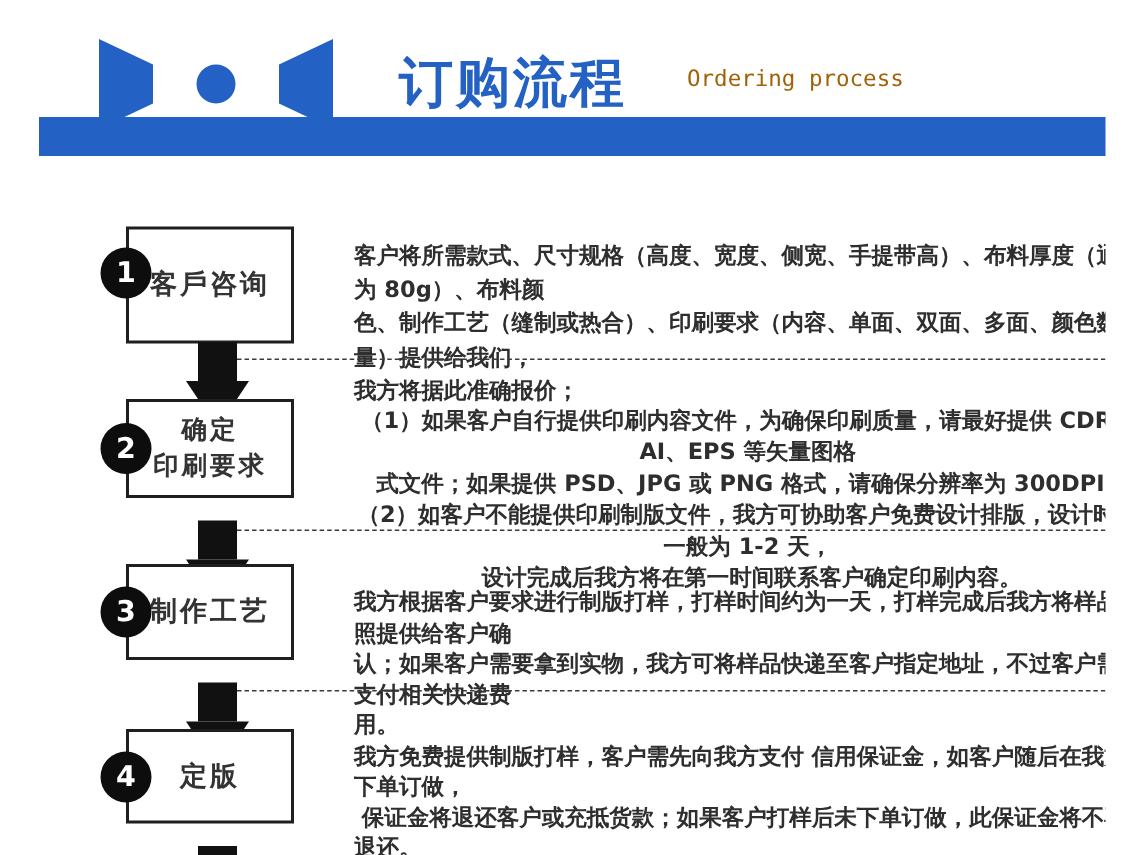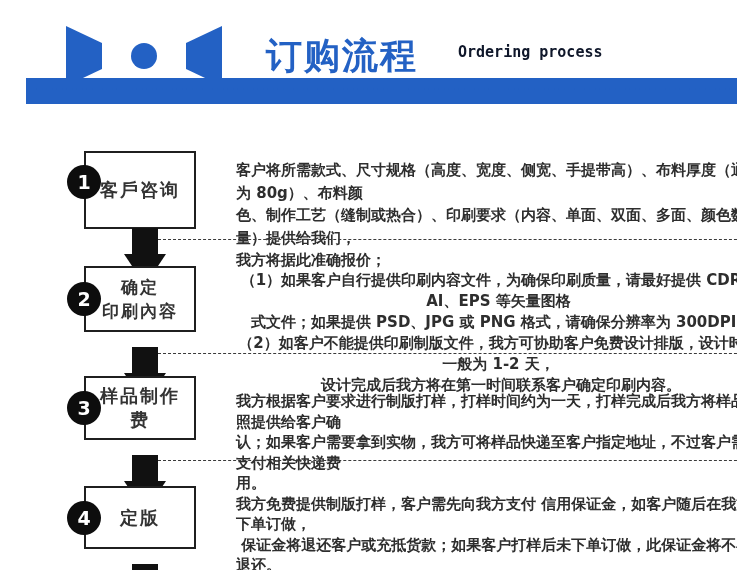--- a/index.html
+++ b/index.html
@@ -7,21 +7,21 @@
   body { font-family:"DejaVu Sans","Liberation Sans",sans-serif; }
   .page { position:relative; width:750px; height:570px; background:#fff; overflow:hidden; }
 
   
   .header { position:absolute; top:8px; left:10px; height:44px; display:flex; align-items:center; }
   .logo { display:flex; align-items:center; margin-left:4px; }
   .tri-right { width:0; height:0; border-top:17px solid transparent; border-bottom:17px solid transparent; border-left:36px solid #2361c4; }
   .dot { width:14px; height:14px; border-radius:50%; background:#2361c4; margin:0 3px; }
   .tri-left { width:0; height:0; border-top:17px solid transparent; border-bottom:17px solid transparent; border-right:36px solid #2361c4; }
   .title-cn { font-size:36px; font-weight:bold; color:#2361c4; margin-left:18px; letter-spacing:2px; line-height:44px; }
-  .title-en { font-family:"DejaVu Sans Mono","Liberation Mono",monospace; font-size:15px; font-weight:bold; color:#0f172a; margin-left:14px; align-self:flex-end; padding-bottom:4px; }
+  .title-en { font-family:"DejaVu Sans Mono","Liberation Mono",monospace; font-size:15px; font-weight:normal; color:#a16207; margin-left:14px; align-self:flex-end; padding-bottom:4px; }
   .rule-solid { position:absolute; top:52px; left:0; width:750px; height:7px; background:#2361c4; }
   .rule-dashed { position:absolute; top:62px; left:0; width:750px; height:0; border-top:2px dashed #2361c4; }
 
   
   .box { position:absolute; left:58px; width:112px; background:#fff; border:2px solid #1f1f1f;
          display:flex; align-items:center; justify-content:center; text-align:center;
          font-size:18px; font-weight:bold; color:#333; letter-spacing:2px; line-height:24px; white-space:pre-wrap; }
   .badge { position:absolute; left:41px; width:34px; height:34px; border-radius:50%; background:#0d0d0d;
            color:#fff; font-size:19px; font-weight:bold; display:flex; align-items:center; justify-content:center; z-index:2; }
   .arrow { position:absolute; left:106px; width:20px; display:flex; flex-direction:column; align-items:center; }
@@ -74,33 +74,33 @@
       <div class="shaft"></div>
       <div class="head"></div>
     </div>
   <div class="txt t1">客户将所需款式、尺寸规格（高度、宽度、侧宽、手提带高）、布料厚度（通常为 80g）、布料颜
 色、制作工艺（缝制或热合）、印刷要求（内容、单面、双面、多面、颜色数量）提供给我们，
 我方将据此准确报价；</div>
   <div class="sep p1"></div>
 
   <div class="badge s2">2</div>
   <div class="box s2">确定
-印刷內容</div>
+印刷要求</div>
   <div class="arrow a2">
       <div class="shaft"></div>
       <div class="head"></div>
     </div>
   <div class="txt t2">（1）如果客户自行提供印刷内容文件，为确保印刷质量，请最好提供 CDR、AI、EPS 等矢量图格
  式文件；如果提供 PSD、JPG 或 PNG 格式，请确保分辨率为 300DPI。
 （2）如客户不能提供印刷制版文件，我方可协助客户免费设计排版，设计时间一般为 1-2 天，
  设计完成后我方将在第一时间联系客户确定印刷内容。</div>
   <div class="sep p2"></div>
 
   <div class="badge s3">3</div>
-  <div class="box s3">样品制作费</div>
+  <div class="box s3">制作工艺</div>
   <div class="arrow a3">
       <div class="shaft"></div>
       <div class="head"></div>
     </div>
   <div class="txt t3">我方根据客户要求进行制版打样，打样时间约为一天，打样完成后我方将样品拍照提供给客户确
 认；如果客户需要拿到实物，我方可将样品快递至客户指定地址，不过客户需要支付相关快递费
 用。
 我方免费提供制版打样，客户需先向我方支付 信用保证金，如客户随后在我方下单订做，
  保证金将退还客户或充抵货款；如果客户打样后未下单订做，此保证金将不再退还。</div>
   <div class="sep p3"></div>

